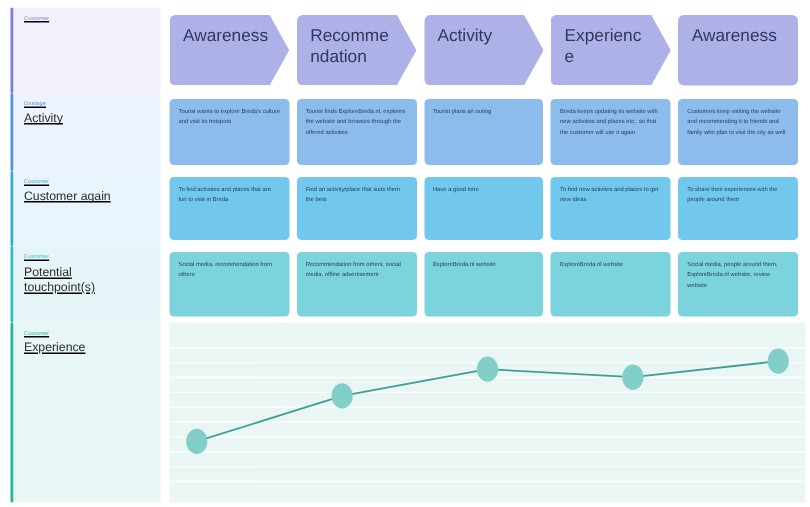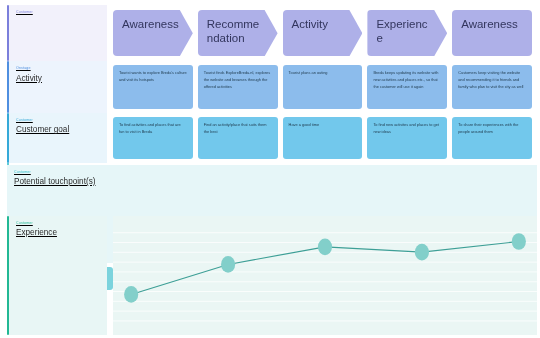--- a/index.html
+++ b/index.html
@@ -90,21 +90,21 @@
   .chevron.last { clip-path: none; border-radius: 4px; }
 
   
   #row-activity  .row-label { background: #edf4fd; }
   #row-goal      .row-label { background: #e9f5fc; }
   #row-touch     .row-label { background: #e6f6f8; }
   #row-exp       .row-label { background: #e8f6f5; }
 
   #row-activity { height: 55px; }
   #row-goal     { height: 53px; }
-  #row-touch    { height: 53px; flex-direction: column; }
+  #row-touch    { height: 53px; }
   #row-exp      { height: 127px; }
 
   #row-activity .card { background: #8cbcec; }
   #row-goal     .card { background: #72c8ec; }
   #row-touch    .card { background: #7bd3dd; }
 
   .kicker.k-purple { color: #7b7fdb; }
   .kicker.k-blue   { color: #4f8fe0; }
   .kicker.k-sky    { color: #35a9d8; }
   .kicker.k-cyan   { color: #2bbcc9; }
@@ -176,21 +176,21 @@
         <div class="cell">
             <div class="card">Customers keep visiting the website and recommending it to friends and family who plan to visit the city as well</div>
           </div>
       </div>
     </div>
 
     <div class="row" id="row-goal">
       <div class="row-accent" style="background:#35a9d8"></div>
       <div class="row-label">
         <div class="kicker k-sky">Customer</div>
-        <div class="title">Customer goal</div>
+        <div class="title">Customer again</div>
       </div>
       <div class="row-cells">
         <div class="cell">
             <div class="card">To find activities and places that are fun to visit in Breda</div>
           </div>
         <div class="cell">
             <div class="card">Find an activity/place that suits them the best</div>
           </div>
         <div class="cell">
             <div class="card">Have a good time</div>

